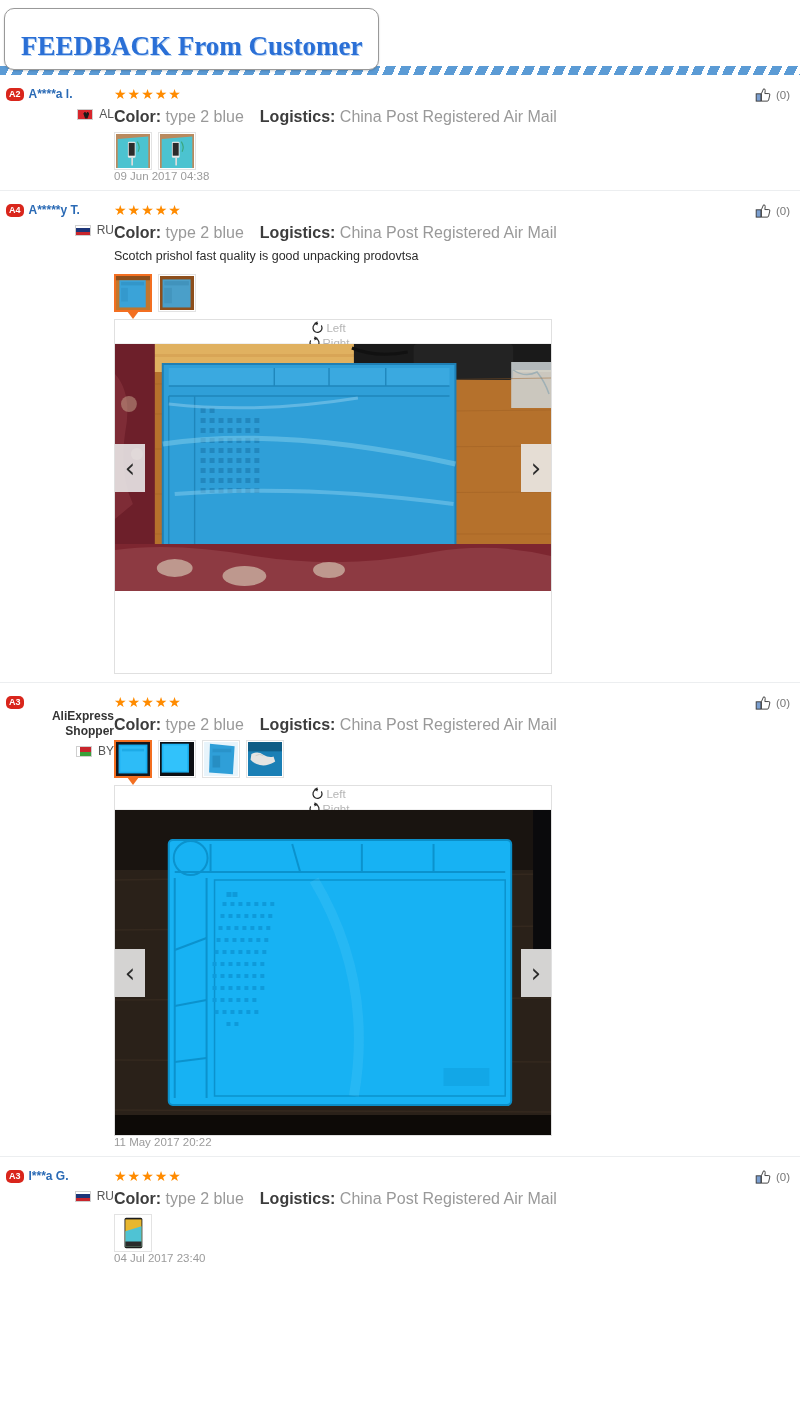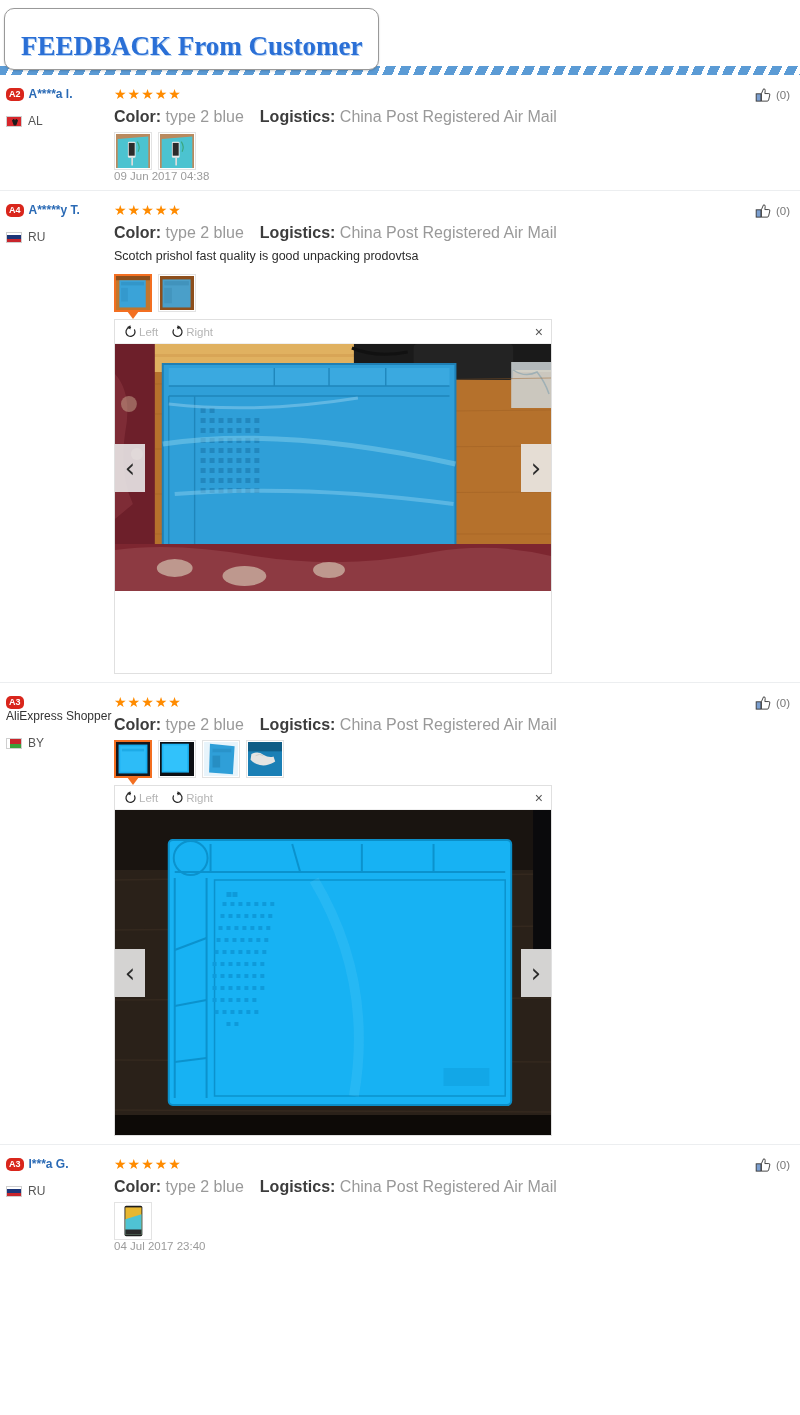--- a/index.html
+++ b/index.html
@@ -80,25 +80,26 @@
     margin-right: 5px;
     margin-top: 1px;
     flex: 0 0 auto;
   }
   .user-name {
     font-size: 12px;
     color: #2a6ab5;
     font-weight: bold;
     word-break: break-word;
   }
-  .user-name.plain { color: #333; font-weight: normal; }
+  .user-name.plain { color: #333; font-weight: bold; text-align: right; }
   .country-line {
     display: flex;
     align-items: center;
-    margin-top: 12px;
+    margin-top: 5px;
+    justify-content: flex-end;
   }
   .flag {
     width: 16px; height: 11px;
     margin-right: 6px;
     border: 1px solid #cfcfcf;
     flex: 0 0 auto;
     position: relative;
     overflow: hidden;
   }
   .flag-al { background: #d7262c; }
@@ -188,20 +189,21 @@
     width: 438px;
     margin-top: 7px;
   }
   .viewer-bar {
     height: 24px;
     display: flex;
     align-items: center;
     padding: 0 6px 0 8px;
     background: #fff;
     border-bottom: 1px solid #f0f0f0;
+    flex-direction: column;
   }
   .rot-btn {
     display: flex; align-items: center;
     margin-right: 12px;
     cursor: pointer;
     color: #b5b5b5;
     font-size: 11.5px;
   }
   .rot-icon { width: 15px; height: 15px; margin-right: 1px; }
   .viewer-close {
@@ -726,20 +728,21 @@
                 <div class="viewer-close">×</div>
               </div>
               <div class="viewer-stage">
                 <svg class="stage-img" style="height: 325px;">
                   <use xlink:href="#big-mat-dark"></use>
                 </svg>
                 <div class="nav-arrow nav-prev">‹</div>
                 <div class="nav-arrow nav-next">›</div>
               </div>
             </div>
+            <div class="timestamp">11 May 2017 20:22</div>
           </div>
         </div>
         <div class="likes" style="top: 12px;">
           <svg class="thumbup-icon">
             <use xlink:href="#ico-thumbup"></use>
           </svg>
           <span class="like-count">(0)</span>
         </div>
       </div>
       <div class="review">

